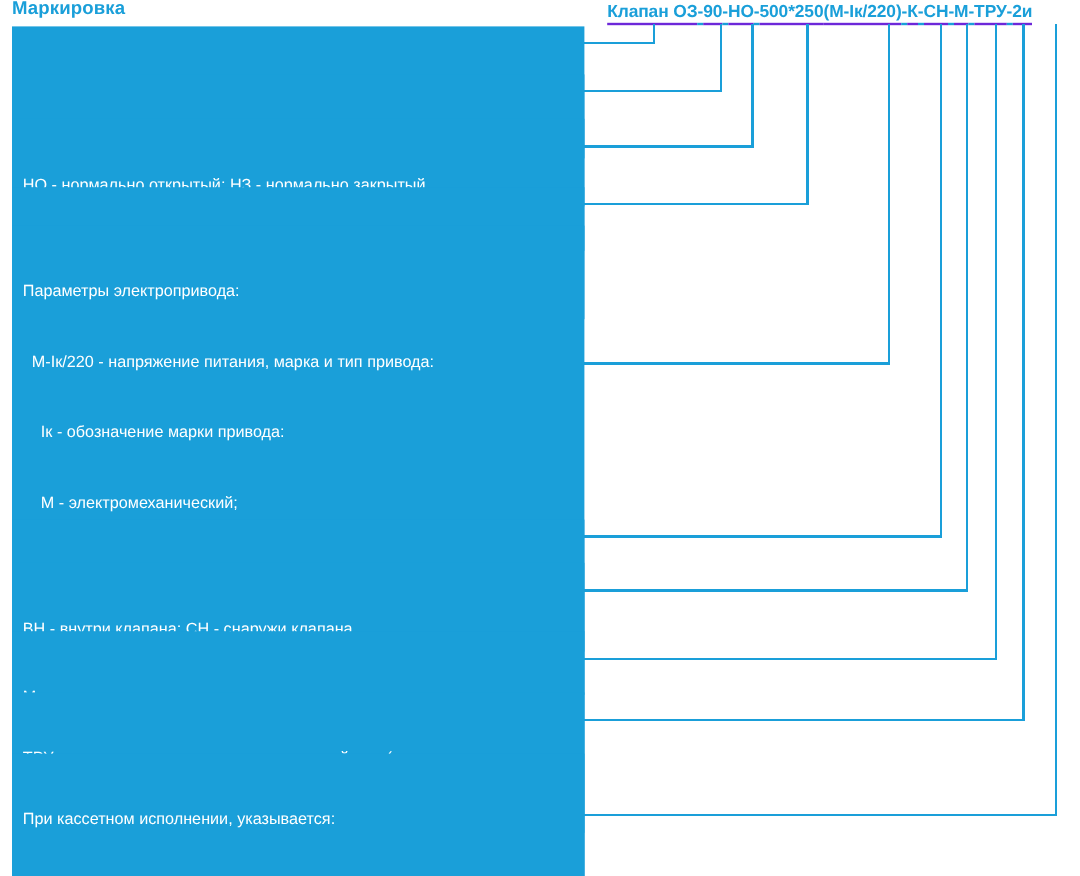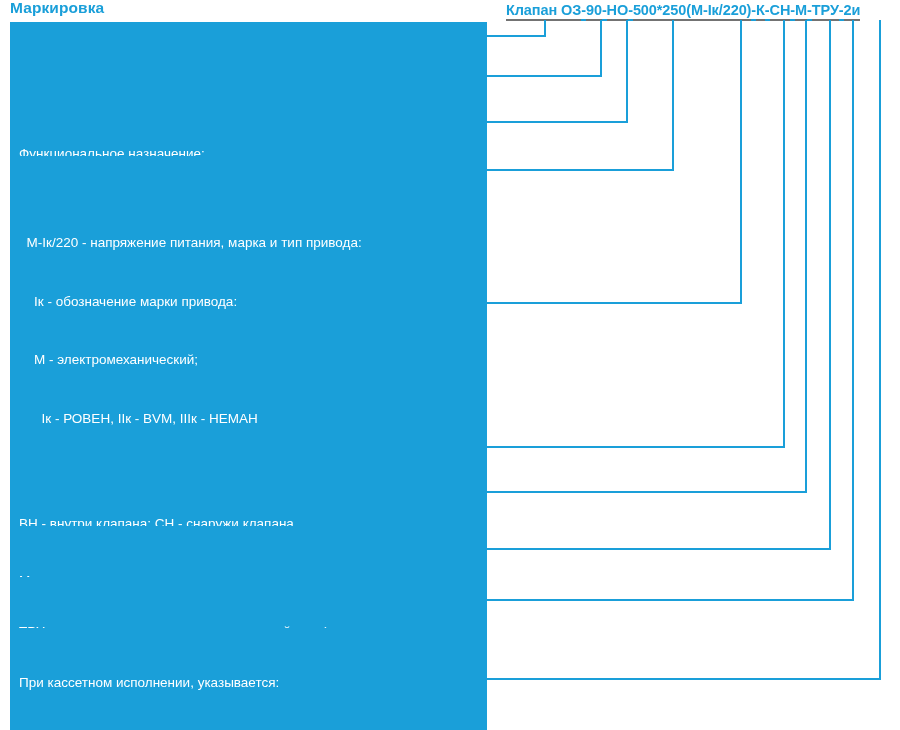--- a/index.html
+++ b/index.html
@@ -33,21 +33,21 @@
     position: absolute;
     left: 506px;
     top: 2px;
     font-size: 14.5px;
     font-weight: bold;
     color: #1a9fd9;
     white-space: nowrap;
     letter-spacing: -0.1px;
   }
   #formula .seg {
-    border-bottom: 2px solid #737373;
+    border-bottom: 2px solid #6d28d9;
     padding-bottom: 1px;
   }
   #formula .sep {
     border-bottom: 2px solid #1a9fd9;
     padding-bottom: 1px;
   }
 
   
   .desc-box {
     position: absolute;
@@ -111,29 +111,29 @@
 
   <div class="desc-box" style="top:22px;">
     <span class="ln">Клапан ОЗ - наименование клапана противопожарного</span>
   </div>
 
   <div class="desc-box" style="top:62px;">
     <span class="ln">Предел огнестойкости EI, минут: 60; 90; 120; 180</span>
   </div>
 
   <div class="desc-box" style="top:99px;">
-    <span class="ln">Функциональное назначение:</span>
     <span class="ln">НО - нормально открытый; НЗ - нормально закрытый</span>
   </div>
 
   <div class="desc-box" style="top:156px;">
     <span class="ln">L*H - прямоугольное проходное сечение, мм</span>
   </div>
 
   <div class="desc-box" style="top:188px;">
+    <span class="ln">Параметры электропривода:</span>
     <span class="ln">  М-Iк/220 - напряжение питания, марка и тип привода:</span>
     <span class="ln">    Iк - обозначение марки привода:</span>
     <span class="ln">    М - электромеханический;</span>
     <span class="ln">      Iк - РОВЕН, IIк - BVM, IIIк - НЕМАН</span>
     <span class="ln">    220 / 24 - напряжение питания привода, В</span>
     <span class="ln">  Р - электрический реверсивный;</span>
     <span class="ln">    Iк - обозначение марки привода (Iк - РОВЕН);</span>
     <span class="ln">    220 / 24 - напряжение питания привода, В</span>
     
     

